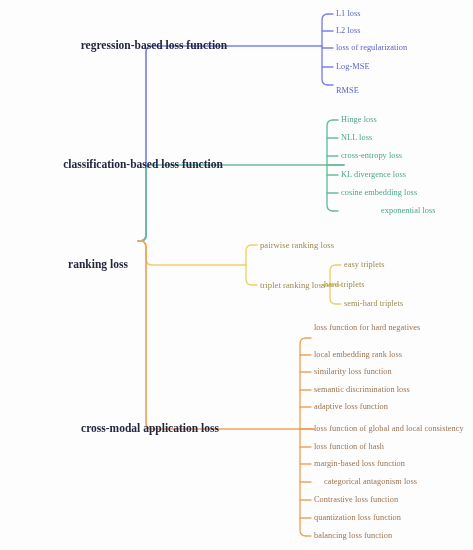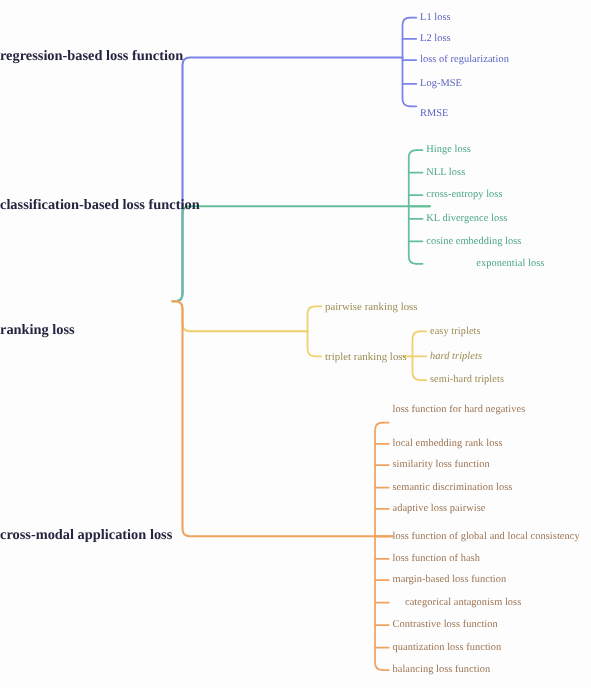--- a/index.html
+++ b/index.html
@@ -50,21 +50,21 @@
     font-size: 17px;
     color: #22244a;
     letter-spacing: 0.2px;
   }
   
   .l1 {
     font-size: 11.5px;
     color: #24263f;
     font-weight: 700;
     transform: translateY(-50%);
-    text-align: left;
+    text-align: center;
   }
   
   .leaf {
     font-size: 8.3px;
     transform: translateY(-50%);
     letter-spacing: 0.05px;
   }
   .leaf.mid {
     font-size: 8.6px;
   }
@@ -134,28 +134,28 @@
       <div class="node leaf c-green" style="left: 341px; top: 120px;">Hinge loss</div>
       <div class="node leaf c-green" style="left: 341px; top: 138px;">NLL loss</div>
       <div class="node leaf c-green" style="left: 341px; top: 156px;">cross-entropy loss</div>
       <div class="node leaf c-green" style="left: 341px; top: 175px;">KL divergence loss</div>
       <div class="node leaf c-green" style="left: 341px; top: 193px;">cosine embedding loss</div>
       <div class="node leaf c-green" style="left: 341px; top: 211px; padding-left: 40px;">exponential loss</div>
       <div class="node l1" style="left: 0px; width: 196px; top: 265px; padding-right: 0px;">ranking loss</div>
       <div class="node leaf mid c-yellow" style="left: 260px; top: 245px; text-align: right;">pairwise ranking loss</div>
       <div class="node leaf mid c-yellow" style="left: 260px; top: 285px;">triplet ranking loss</div>
       <div class="node leaf c-yellow" style="left: 344px; top: 265px;">easy triplets</div>
-      <div class="node leaf c-yellow" style="left: 344px; top: 285px; font-style: italic;">hard triplets</div>
+      <div class="node leaf c-yellow" style="left: 324px; top: 285px;">hard triplets</div>
       <div class="node leaf c-yellow" style="left: 344px; top: 304px;">semi-hard triplets</div>
       <div class="node l1" style="left: 0px; width: 300px; top: 429px; padding-right: 4px;">cross-modal application loss</div>
       <div class="node leaf c-orange" style="left: 314px; top: 328px;">loss function for hard negatives</div>
       <div class="node leaf c-orange" style="left: 314px; top: 355px;">local embedding rank loss</div>
       <div class="node leaf c-orange" style="left: 314px; top: 372px;">similarity loss function</div>
       <div class="node leaf c-orange" style="left: 314px; top: 390px;">semantic discrimination loss</div>
-      <div class="node leaf c-orange" style="left: 314px; top: 407px;">adaptive loss pairwise</div>
+      <div class="node leaf c-orange" style="left: 314px; top: 407px;">adaptive loss function</div>
       <div class="node leaf c-orange" style="left: 314px; top: 429px;">loss function of global and local consistency</div>
       <div class="node leaf c-orange" style="left: 314px; top: 447px;">loss function of hash</div>
       <div class="node leaf c-orange" style="left: 314px; top: 464px;">margin-based loss function</div>
       <div class="node leaf c-orange" style="left: 324px; top: 482px;">categorical antagonism loss</div>
       <div class="node leaf c-orange" style="left: 314px; top: 500px;">Contrastive loss function</div>
       <div class="node leaf c-orange" style="left: 314px; top: 518px;">quantization loss function</div>
       <div class="node leaf c-orange" style="left: 314px; top: 536px;">balancing loss function</div>
     </div>
 </div>
 

